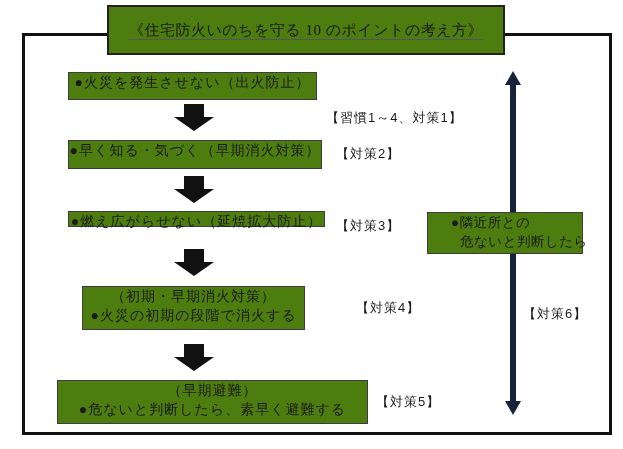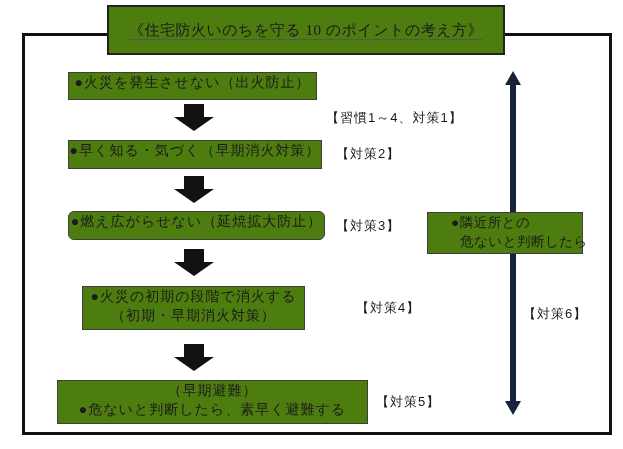--- a/index.html
+++ b/index.html
@@ -24,21 +24,21 @@
     text-decoration:underline;text-decoration-color:#555;text-underline-offset:4px;
   }
   
   .fbox{
     position:absolute;border:1.5px solid #3d3d3d;box-sizing:border-box;background:#4d7c0f;
     display:flex;flex-direction:column;align-items:center;justify-content:flex-start;
     font-size:14px;letter-spacing:1px;line-height:19px;white-space:nowrap;z-index:2;
   }
   .box1{left:68px;top:72px;width:249px;height:28px;}
   .box2{left:68px;top:140px;width:254px;height:29px;}
-  .box3{left:68px;top:211px;width:257px;height:29px;border-radius:6px;}
+  .box3{left:68px;top:211px;width:257px;height:16px;}
   .box4{left:82px;top:286px;width:223px;height:44px;}
   .box5{left:57px;top:380px;width:311px;height:44px;}
   .sidebox{
     left:427px;top:212px;width:156px;height:42px;
     align-items:flex-start;font-size:13.5px;letter-spacing:0.5px;padding-left:23px;
   }
   .sidebox .indent{padding-left:9px;}
   
   .blabel{
     position:absolute;font-size:13px;letter-spacing:1px;white-space:nowrap;z-index:3;
@@ -95,22 +95,22 @@
     <span>●燃え広がらせない（延焼拡大防止）</span>
   </div>
   <div class="blabel lab3">【対策3】</div>
 
   <div class="down-arrow a3">
     <div class="da-stem"></div>
     <div class="da-head"></div>
   </div>
 
   <div class="fbox box4">
+    <span>（初期・早期消火対策）</span>
     <span>●火災の初期の段階で消火する</span>
-    <span>（初期・早期消火対策）</span>
   </div>
   <div class="blabel lab4">【対策4】</div>
 
   <div class="down-arrow a4">
     <div class="da-stem"></div>
     <div class="da-head"></div>
   </div>
 
   <div class="fbox box5">
     <span>（早期避難）</span>

